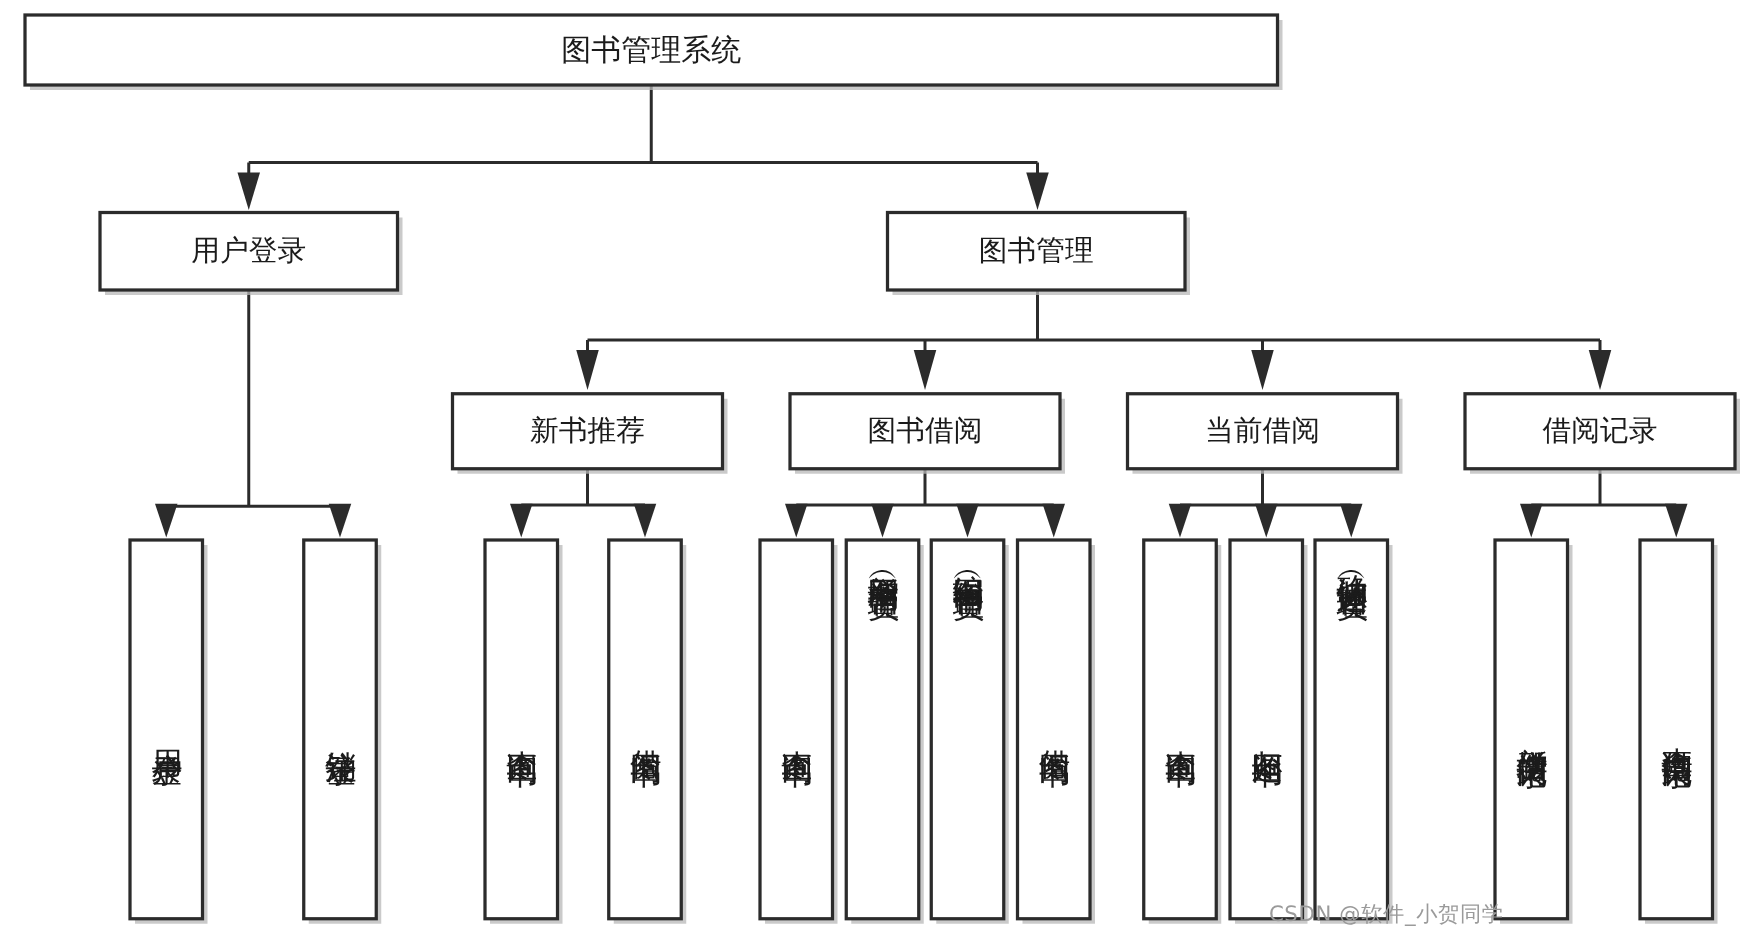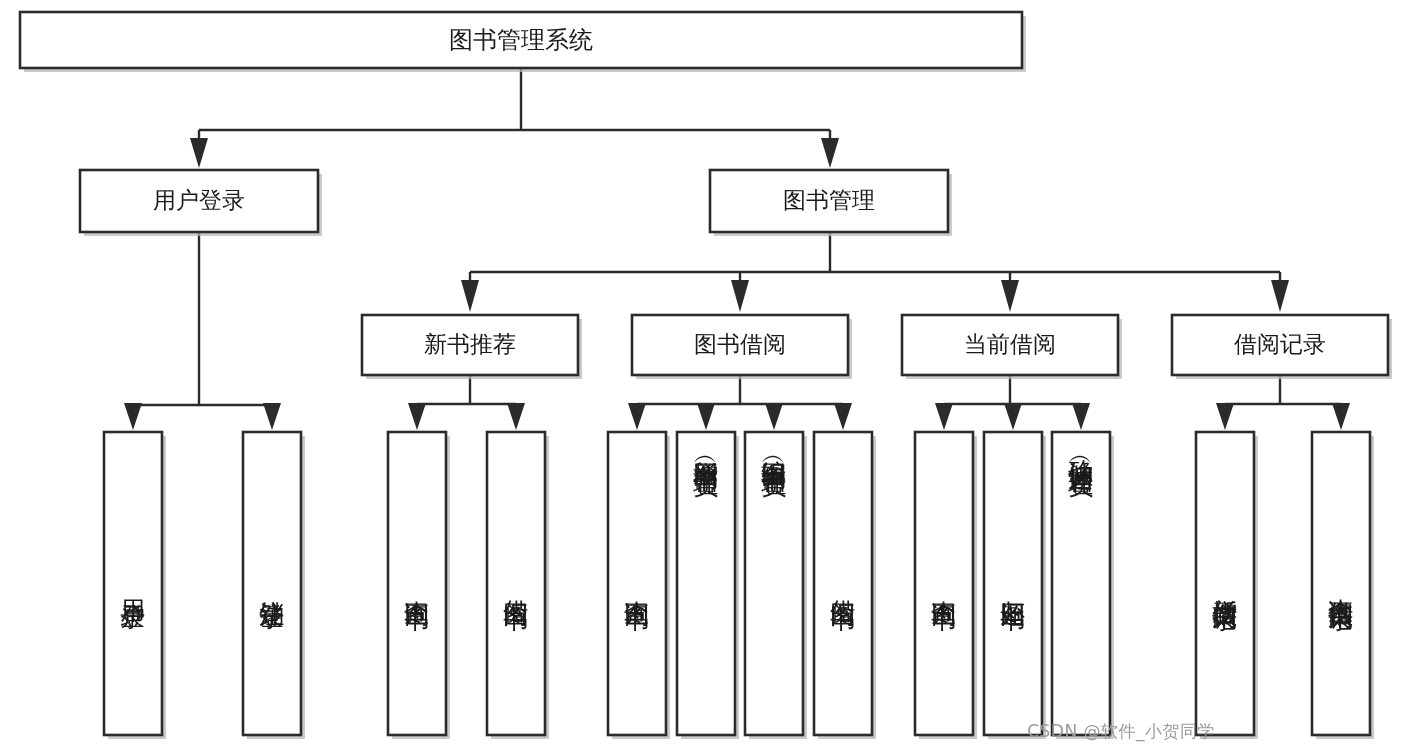--- a/index.html
+++ b/index.html
@@ -69,21 +69,21 @@
     font-size: 25px;
     line-height: 1.06;
     letter-spacing: 2px;
     color: #1b1b1b;
     white-space: nowrap;
     text-align: center;
     pointer-events: none;
   }
   .watermark {
     position: absolute;
-    right: 8px;
+    right: 20px;
     bottom: 4px;
     font-family: "DejaVu Sans", "Liberation Sans", sans-serif;
     font-size: 17px;
     color: #9a9a9a;
     letter-spacing: 0.5px;
     white-space: nowrap;
   }
 </style>
 </head>
 <body>

